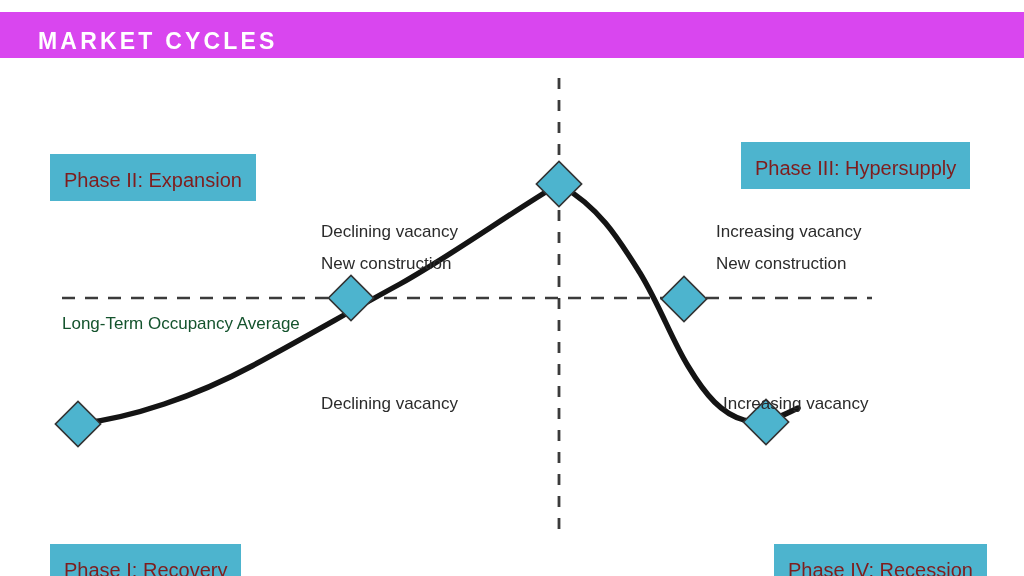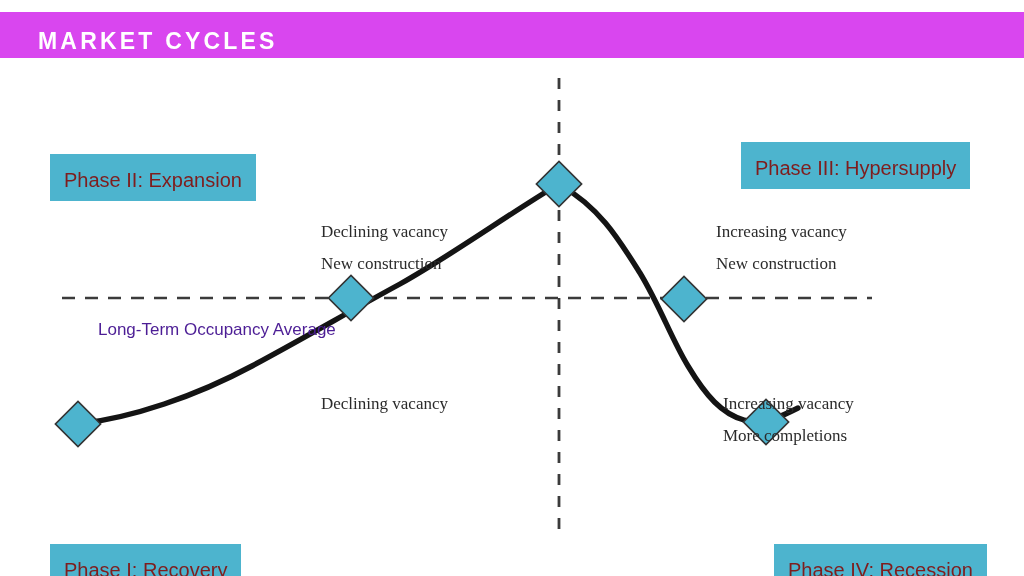--- a/index.html
+++ b/index.html
@@ -74,31 +74,30 @@
     position: absolute;
     color: #2b2b2b;
     font-size: 17px;
     line-height: 32px;
     white-space: nowrap;
   }
   #annotation-phase-2 { left: 321px; top: 158px; }
   #annotation-phase-3 { left: 716px; top: 158px; }
   #annotation-phase-1 { left: 321px; top: 330px; }
   #annotation-phase-4 { left: 723px; top: 330px; }
-  .annotation-line { display: block; font-family: Liberation Serif, serif; }
+  .annotation-line { display: block; }
 
   
   #occupancy-average-label {
     position: absolute;
     left: 62px;
-    top: 262px;
-    color: #4c1d95;
+    top: 256px;
+    color: #14532d;
     font-size: 17px;
     white-space: nowrap;
-    margin-left: 36px;
   }
 </style>
 </head>
 <body>
 
 <div id="page">
 
   <div id="header-bar">
     <div id="header-title">MARKET CYCLES</div>
   </div>
@@ -154,17 +153,16 @@
       <span class="annotation-line">Increasing vacancy</span>
       <span class="annotation-line">New construction</span>
     </div>
 
     <div class="annotation" id="annotation-phase-1">
       <span class="annotation-line">Declining vacancy</span>
     </div>
 
     <div class="annotation" id="annotation-phase-4">
       <span class="annotation-line">Increasing vacancy</span>
-      <span class="annotation-line">More completions</span>
     </div>
 
   </div>
 </div>
 
 </body></html>

